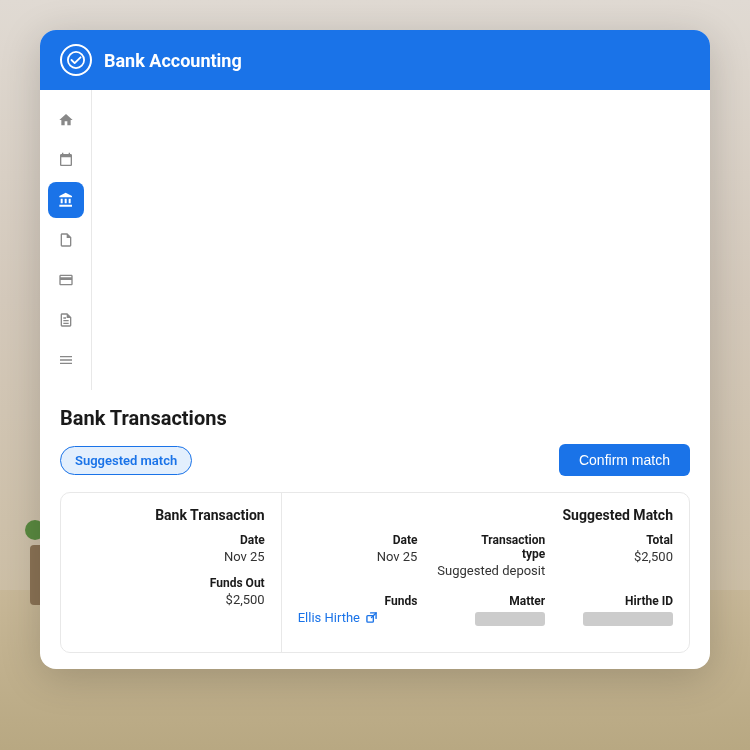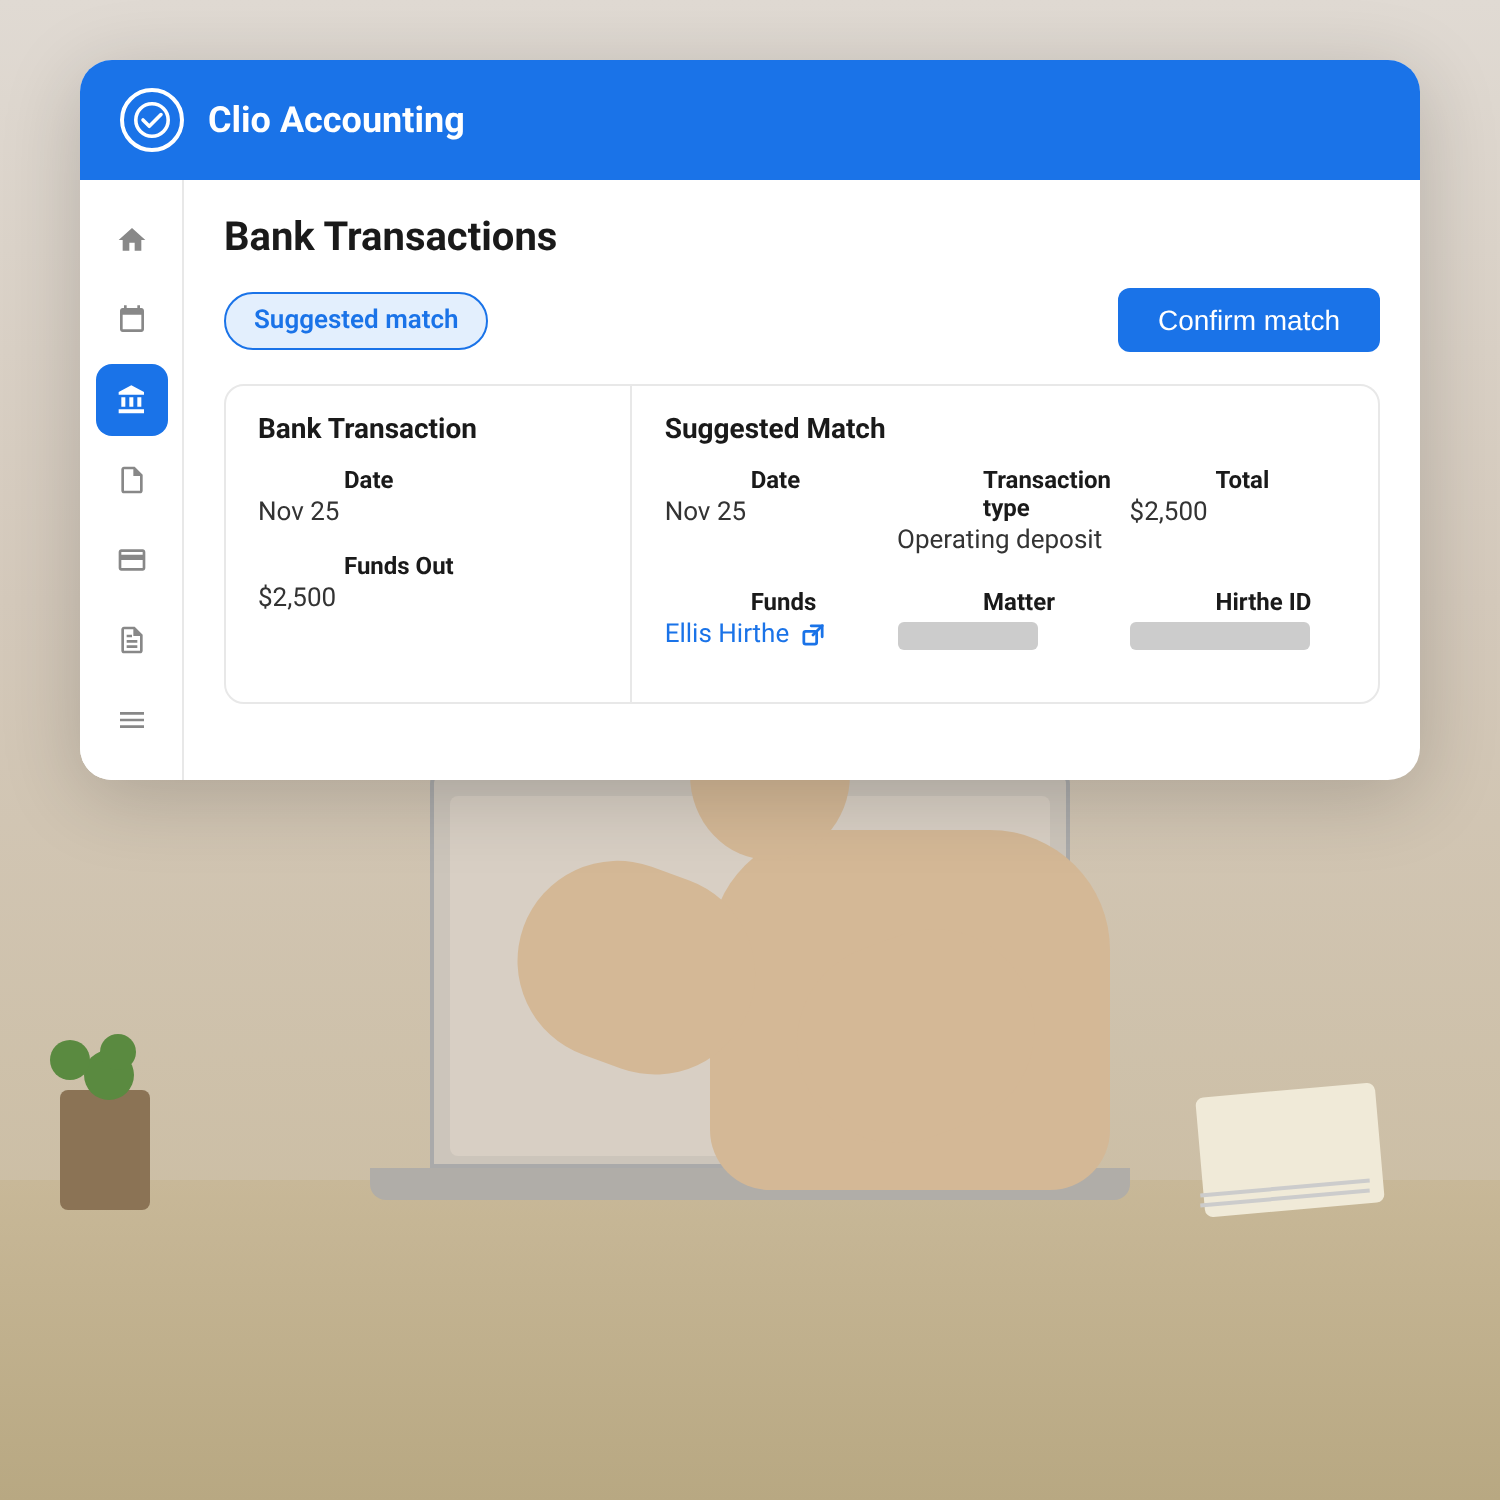--- a/index.html
+++ b/index.html
@@ -53,20 +53,21 @@
 
     .header-title {
       color: #fff;
       font-size: 18px;
       font-weight: 700;
     }
 
     
     .main-content {
       display: flex;
+      flex-direction: column;
     }
 
     
     .sidebar {
       width: 52px;
       background: #fff;
       border-right: 1px solid #e8e8e8;
       padding: 12px 0;
       display: flex;
       flex-direction: column;
@@ -145,20 +146,21 @@
       cursor: pointer;
     }
 
     
     .transaction-area {
       display: flex;
       gap: 0;
       border: 1px solid #e8e8e8;
       border-radius: 10px;
       overflow: hidden;
+      text-align: right;
     }
 
     .transaction-col {
       flex: 1;
       padding: 14px 16px;
     }
 
     .transaction-col:first-child {
       border-right: 1px solid #e8e8e8;
     }
@@ -251,21 +253,21 @@
 
 <div class="card-wrapper">
 
   <div class="header">
     <div class="header-icon">
       <svg viewBox="0 0 20 20" fill="none" xmlns="http://www.w3.org/2000/svg">
         <circle cx="10" cy="10" r="9" stroke="white" stroke-width="2"></circle>
         <polyline points="5,10 8.5,13.5 15,7" stroke="white" stroke-width="2" stroke-linecap="round" stroke-linejoin="round"></polyline>
       </svg>
     </div>
-    <span class="header-title">Clio Accounting</span>
+    <span class="header-title">Bank Accounting</span>
   </div>
 
   <div class="main-content">
 
     <div class="sidebar">
       <div class="sidebar-item" title="Home">
         <svg width="16" height="16" viewBox="0 0 24 24" fill="currentColor">
             <path d="M10 20v-6h4v6h5v-8h3L12 3 2 12h3v8z"></path>
           </svg>
       </div>
@@ -329,21 +331,21 @@
           <div class="col-header">Suggested Match</div>
 
           <div style="display:grid;grid-template-columns:1fr 1fr 1fr;gap:4px 8px;">
 
             <div class="field-row">
               <div class="field-label">Date</div>
               <div class="field-value">Nov 25</div>
             </div>
             <div class="field-row">
               <div class="field-label">Transaction type</div>
-              <div class="field-value">Operating deposit</div>
+              <div class="field-value">Suggested deposit</div>
             </div>
             <div class="field-row">
               <div class="field-label">Total</div>
               <div class="field-value">$2,500</div>
             </div>
 
             <div class="field-row">
               <div class="field-label">Funds</div>
               <div class="field-value link">
                 <span>Ellis Hirthe</span>

